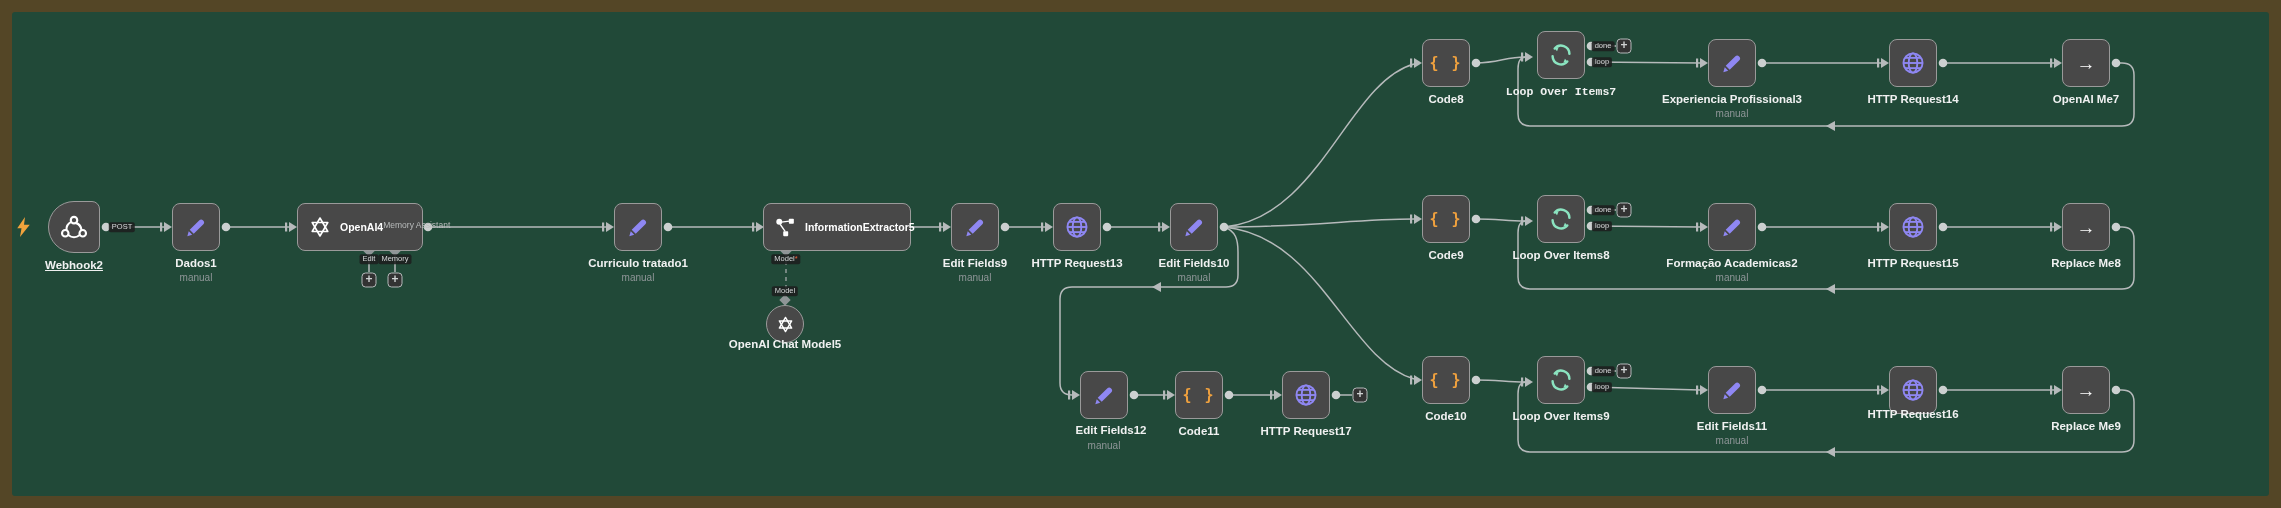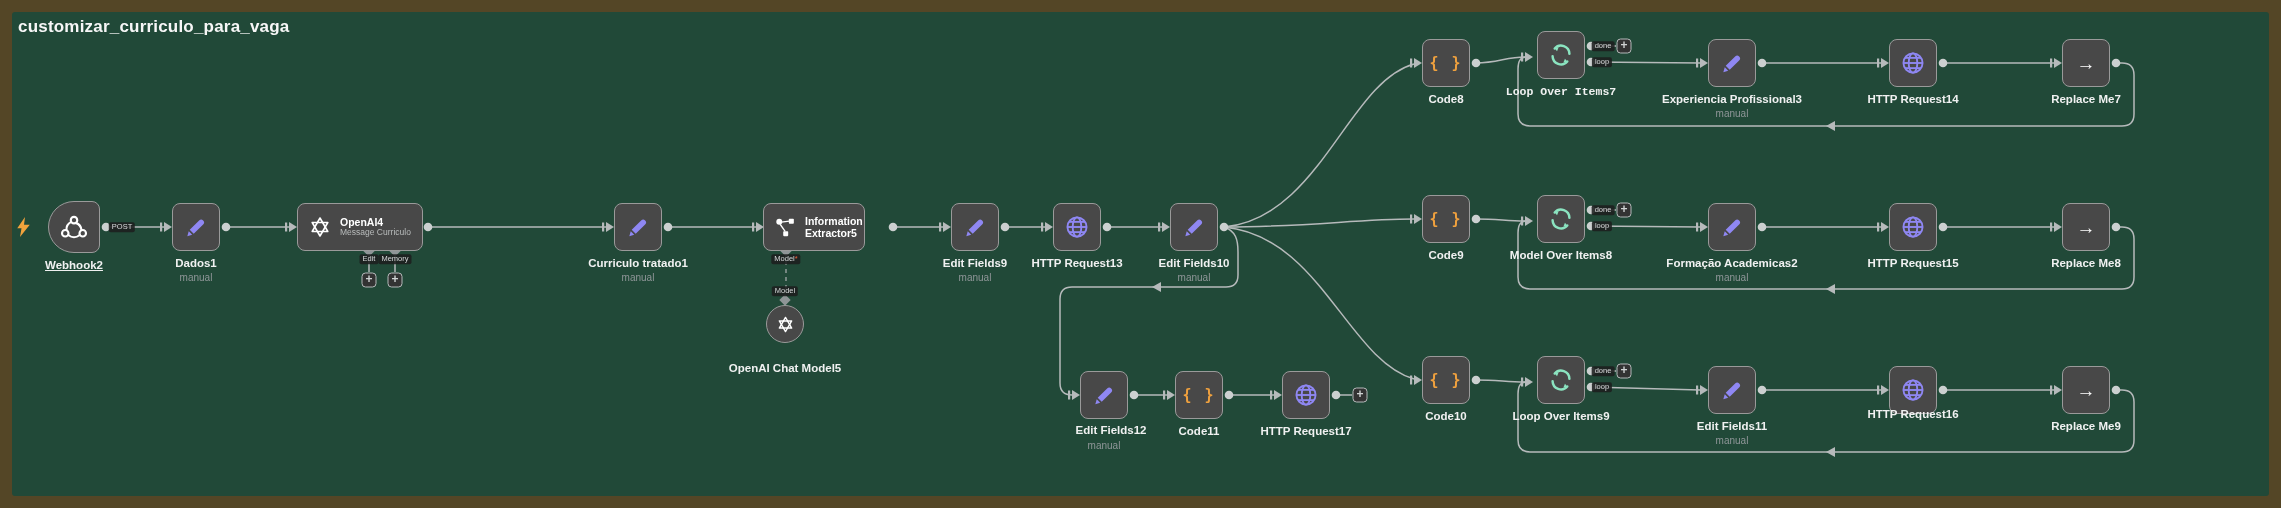--- a/index.html
+++ b/index.html
@@ -12,21 +12,21 @@
   .edge.dashed{stroke-dasharray:4 4;stroke-width:1.3;stroke:#a2a8a8;}
   .dot{fill:#ccd0d0;}
   .inarrow{fill:#b6babb;}
   .diamond{fill:#8f9597;}
   .node{position:absolute;box-sizing:border-box;background:#484848;border:1px solid #9a9a9a;
         border-radius:8px;display:flex;align-items:center;justify-content:center;z-index:3;}
   .node.trigger{border-radius:26px 8px 8px 26px;}
   .node.circle{border-radius:50%;}
   .node .nicon{display:flex;align-items:center;justify-content:center;}
   .node.wide{justify-content:flex-start;padding-left:10px;gap:8px;}
-  .ntext{display:flex;flex-direction:column;line-height:1.15;}
+  .ntext{display:flex;flex-direction:row;line-height:1.15;}
   .t1{color:#fff;font-weight:700;font-size:10.5px;white-space:nowrap;}
   .t2m{color:#b9bcbc;font-weight:400;font-size:8.5px;white-space:nowrap;}
   .t2t{color:#fff;font-weight:700;font-size:10.5px;white-space:nowrap;}
   .codeglyph{color:#f0a13e;font-weight:700;font-size:15px;letter-spacing:2px;font-family:"DejaVu Sans Mono",monospace;}
   .arrowglyph{color:#ffffff;font-weight:700;font-size:19px;line-height:1;}
   .nlabel{position:absolute;transform:translateX(-50%);color:#f0f1f1;font-weight:700;font-size:11.5px;
           white-space:nowrap;text-align:center;z-index:4;}
   .nsub{position:absolute;transform:translateX(-50%);color:#8f9698;font-weight:400;font-size:10px;
         white-space:nowrap;text-align:center;z-index:4;}
   .badge{position:absolute;transform:translate(-50%,-50%);background:rgba(28,30,30,.88);color:#d6d9da;
@@ -35,21 +35,20 @@
   .plus{position:absolute;transform:translate(-50%,-50%);width:15px;height:15px;box-sizing:border-box;
         background:#333;border:1.5px solid #b6babb;border-radius:4px;color:#cfd3d3;font-size:12px;
         font-weight:700;line-height:11px;text-align:center;z-index:4;}
   .bolt{position:absolute;z-index:3;}
 </style>
 </head>
 <body>
 
 <div id="frame">
   <div id="pane"></div>
-  <div id="title">customizar_curriculo_para_vaga</div>
   <svg id="edge-layer" width="2281" height="508">
       <path d="M106 227 H164" class="edge"></path>
       <path d="M226 227 H289" class="edge"></path>
       <path d="M428 227 H606" class="edge"></path>
       <path d="M668 227 H756" class="edge"></path>
       <path d="M893 227 H943" class="edge"></path>
       <path d="M1005 227 H1045" class="edge"></path>
       <path d="M1107 227 H1162" class="edge"></path>
       <path d="M1224 227 C1320 218 1348 82 1414 64" class="edge"></path>
       <path d="M1224 227 C1310 227 1356 219 1414 219" class="edge"></path>
@@ -193,34 +192,34 @@
       <div class="nsub" style="left: 196px; top: 272px;">manual</div>
       <div class="node wide" style="left: 297px; top: 203px; width: 126px; height: 48px;">
         <span class="nicon">
           <svg width="24" height="24" viewBox="0 0 24 24" fill="none" stroke="#fff" stroke-width="1.6" stroke-linejoin="round">
             <path d="M12 3 L19.8 16.5 L4.2 16.5 Z"></path>
             <path d="M12 21 L4.2 7.5 L19.8 7.5 Z"></path>
           </svg>
         </span>
         <span class="ntext">
           <span class="t1">OpenAI4</span>
-          <span class="t2m">Message Curriculo</span>
+          <span class="t2m">Memory Assistant</span>
         </span>
       </div>
       <div class="node " style="left: 614px; top: 203px; width: 48px; height: 48px;">
         <span class="nicon">
           <svg width="26" height="26" viewBox="0 0 24 24">
             <path fill="#8f87f3" d="M6.2 14.6 L14.9 5.9 a2.6 2.6 0 0 1 3.7 3.7 L9.9 18.3 Z"></path>
             <path fill="#8f87f3" d="M5.3 16 L8.5 19.2 L4 20.5 Z"></path>
           </svg>
         </span>
       </div>
       <div class="nlabel" style="left: 638px; top: 257px;">Curriculo tratado1</div>
       <div class="nsub" style="left: 638px; top: 272px;">manual</div>
-      <div class="node wide" style="left: 763px; top: 203px; width: 102px; height: 48px;">
+      <div class="node wide" style="left: 763px; top: 203px; width: 148px; height: 48px;">
         <span class="nicon">
           <svg width="23" height="23" viewBox="0 0 24 24" fill="#fff">
             <circle cx="5.5" cy="6" r="3.1"></circle>
             <rect x="15.5" y="2.8" width="5.2" height="5.2" rx="0.8"></rect>
             <rect x="9.6" y="15.8" width="5.2" height="5.2" rx="0.8"></rect>
             <path d="M7.5 6.4 L16 5.3 M6.4 8.6 L11.6 16" stroke="#fff" stroke-width="1.4"></path>
           </svg>
         </span>
         <span class="ntext">
           <span class="t1">Information</span>
@@ -228,21 +227,21 @@
         </span>
       </div>
       <div class="node circle" style="left: 766px; top: 305px; width: 38px; height: 38px;">
         <span class="nicon">
           <svg width="19" height="19" viewBox="0 0 24 24" fill="none" stroke="#fff" stroke-width="1.8" stroke-linejoin="round">
             <path d="M12 3 L19.8 16.5 L4.2 16.5 Z"></path>
             <path d="M12 21 L4.2 7.5 L19.8 7.5 Z"></path>
           </svg>
         </span>
       </div>
-      <div class="nlabel" style="left: 785px; top: 362px;">OpenAI Chat Model5</div>
+      <div class="nlabel" style="left: 785px; top: 338px;">OpenAI Chat Model5</div>
       <div class="node " style="left: 951px; top: 203px; width: 48px; height: 48px;">
         <span class="nicon">
           <svg width="26" height="26" viewBox="0 0 24 24">
             <path fill="#8f87f3" d="M6.2 14.6 L14.9 5.9 a2.6 2.6 0 0 1 3.7 3.7 L9.9 18.3 Z"></path>
             <path fill="#8f87f3" d="M5.3 16 L8.5 19.2 L4 20.5 Z"></path>
           </svg>
         </span>
       </div>
       <div class="nlabel" style="left: 975px; top: 257px;">Edit Fields9</div>
       <div class="nsub" style="left: 975px; top: 272px;">manual</div>
@@ -307,40 +306,40 @@
             <path d="M5.3 16.4 H18.7"></path>
           </svg>
         </span>
       </div>
       <div class="nlabel" style="left: 1913px; top: 93px;">HTTP Request14</div>
       <div class="node " style="left: 2062px; top: 39px; width: 48px; height: 48px;">
         <span class="nicon">
           <span class="arrowglyph">→</span>
         </span>
       </div>
-      <div class="nlabel" style="left: 2086px; top: 93px;">Replace Me7</div>
+      <div class="nlabel" style="left: 2086px; top: 93px;">OpenAI Me7</div>
       <div class="node " style="left: 1422px; top: 195px; width: 48px; height: 48px;">
         <span class="nicon">
           <span class="codeglyph">{ }</span>
         </span>
       </div>
       <div class="nlabel" style="left: 1446px; top: 249px;">Code9</div>
       <div class="node " style="left: 1537px; top: 195px; width: 48px; height: 48px;">
         <span class="nicon">
           <svg width="28" height="28" viewBox="0 0 24 24">
             <g fill="none" stroke="#8be4c0" stroke-width="2.1" stroke-linecap="round">
               <path d="M19.2 11 A7.2 7.2 0 0 0 6.6 6.4"></path>
               <path d="M4.8 13 A7.2 7.2 0 0 0 17.4 17.6"></path>
             </g>
             <polygon points="6.6,6.4 10,5.4 8.6,8.8" fill="#8be4c0"></polygon>
             <polygon points="17.4,17.6 14,18.6 15.4,15.2" fill="#8be4c0"></polygon>
           </svg>
         </span>
       </div>
-      <div class="nlabel" style="left: 1561px; top: 249px;">Model Over Items8</div>
+      <div class="nlabel" style="left: 1561px; top: 249px;">Loop Over Items8</div>
       <div class="node " style="left: 1708px; top: 203px; width: 48px; height: 48px;">
         <span class="nicon">
           <svg width="26" height="26" viewBox="0 0 24 24">
             <path fill="#8f87f3" d="M6.2 14.6 L14.9 5.9 a2.6 2.6 0 0 1 3.7 3.7 L9.9 18.3 Z"></path>
             <path fill="#8f87f3" d="M5.3 16 L8.5 19.2 L4 20.5 Z"></path>
           </svg>
         </span>
       </div>
       <div class="nlabel" style="left: 1732px; top: 257px;">Formação Academicas2</div>
       <div class="nsub" style="left: 1732px; top: 272px;">manual</div>

